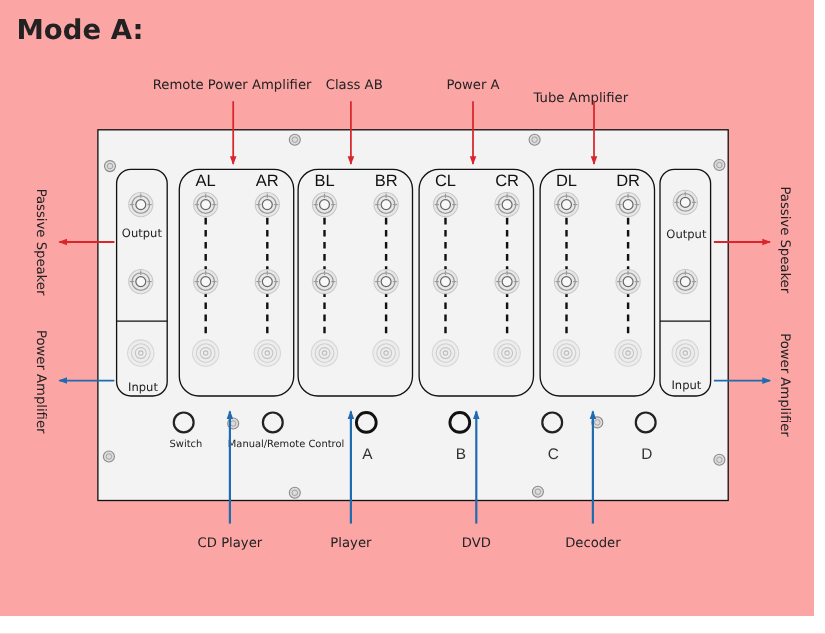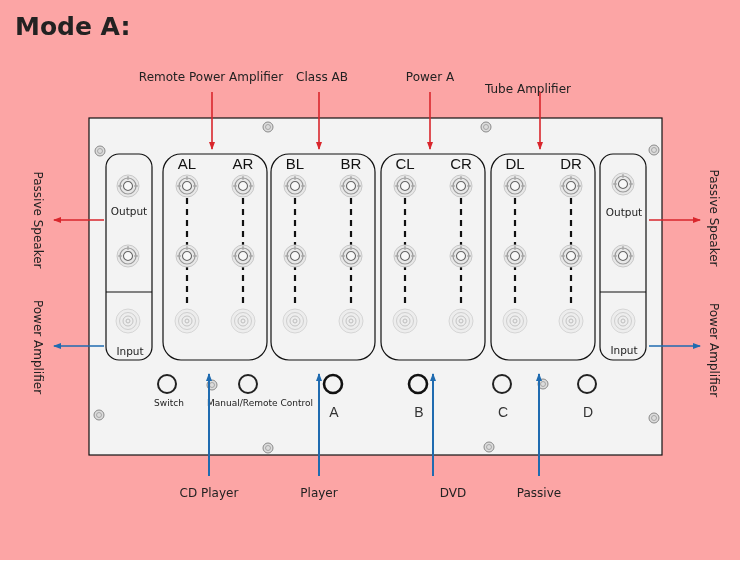--- a/index.html
+++ b/index.html
@@ -20,22 +20,22 @@
 <div id="canvas">
   <div class="title">Mode A:</div>
 
   <div class="lbl" style="left:211px;top:70px;">Remote Power Amplifier</div>
   <div class="lbl" style="left:322px;top:70px;">Class AB</div>
   <div class="lbl" style="left:430px;top:70px;">Power A</div>
   <div class="lbl" style="left:528px;top:70px;margin-top:12px;">Tube Amplifier</div>
 
   <div class="lbl" style="left:209px;top:486px;">CD Player</div>
   <div class="lbl" style="left:319px;top:486px;">Player</div>
-  <div class="lbl" style="left:433px;top:486px;margin-left:20px;">DVD</div>
-  <div class="lbl" style="left:539px;top:486px;">Passive</div>
+  <div class="lbl" style="left:433px;top:486px;">DVD</div>
+  <div class="lbl" style="left:539px;top:486px;">Decoder</div>
 
   <div class="vlbl" style="left:38px;top:220px;">Passive Speaker</div>
   <div class="vlbl" style="left:38px;top:347px;">Power Amplifier</div>
   <div class="vlbl" style="left:714px;top:218px;">Passive Speaker</div>
   <div class="vlbl" style="left:714px;top:350px;">Power Amplifier</div>
 
   <svg width="740" height="560" id="diagram">
     <defs>
       <marker id="ar" markerWidth="8" markerHeight="8" refX="7" refY="4" orient="auto" markerUnits="userSpaceOnUse">
         <path d="M0,1 L8,4 L0,7 Z" fill="#d9262c"></path>

